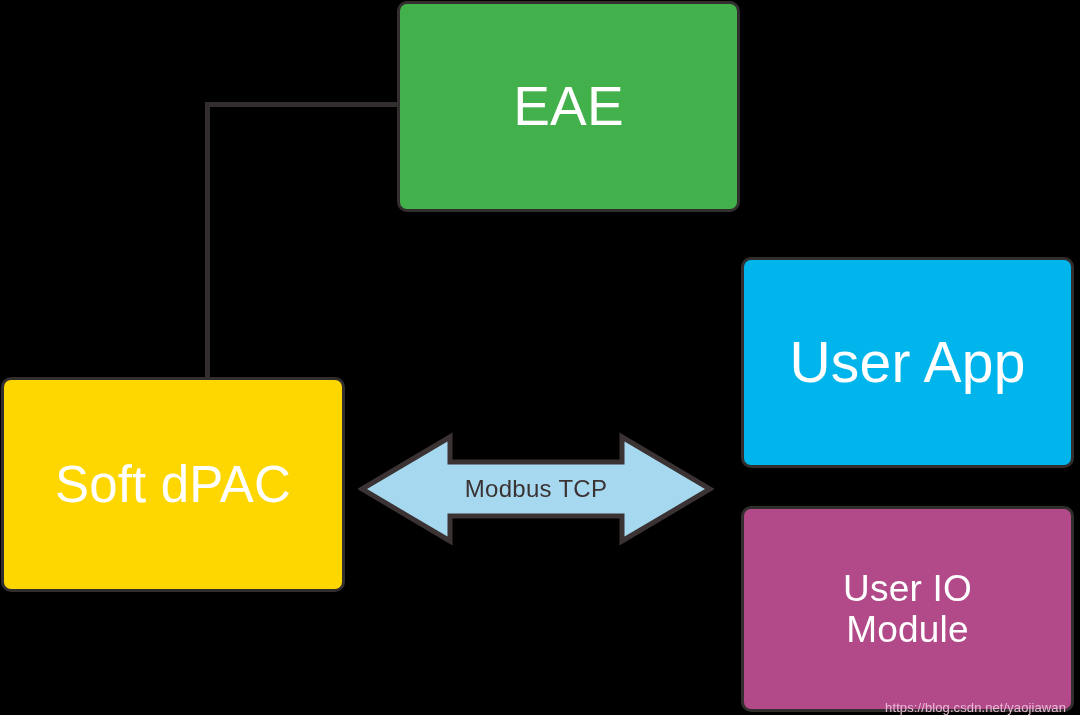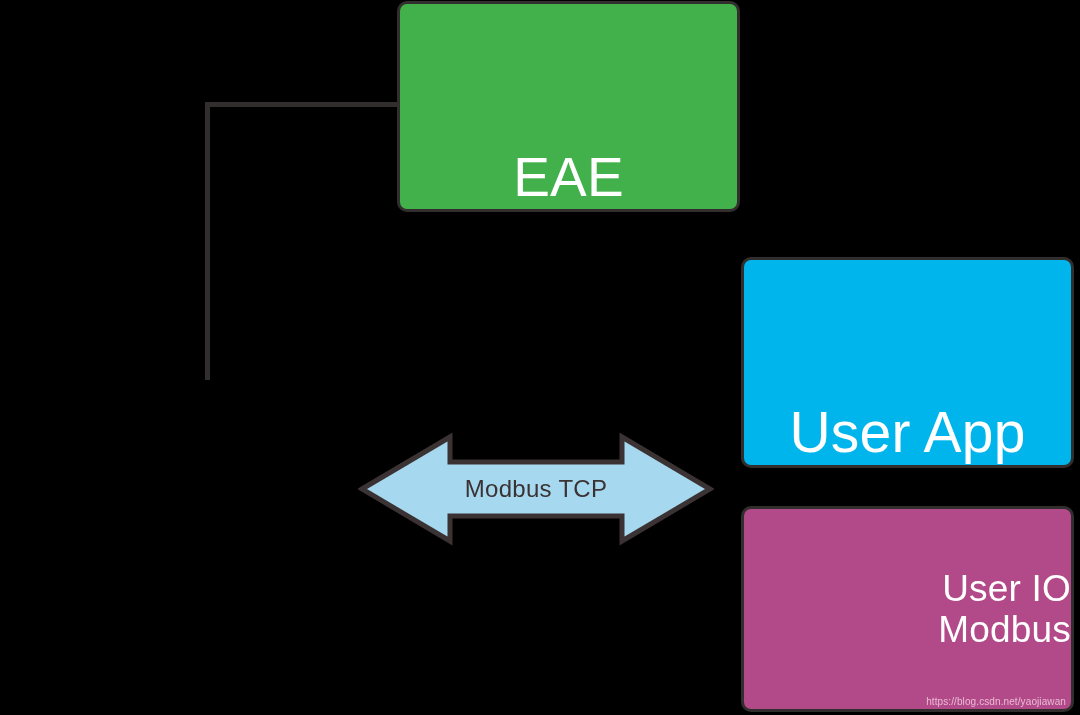--- a/index.html
+++ b/index.html
@@ -17,21 +17,21 @@
     background: #000000;
     overflow: hidden;
   }
 
   .node {
     position: absolute;
     box-sizing: border-box;
     border: 3px solid #332E2E;
     border-radius: 10px;
     display: flex;
-    align-items: flex-end;
+    align-items: center;
     justify-content: center;
     text-align: center;
     color: #FFFFFF;
     font-weight: 400;
     line-height: 1.12;
     letter-spacing: 0.2px;
     user-select: none;
   }
 
   
@@ -119,44 +119,47 @@
     color: #3A3233;
     font-size: 24px;
     letter-spacing: 0.3px;
     user-select: none;
   }
 
   
   #watermark {
     position: absolute;
     right: 14px;
-    bottom: 8px;
+    bottom: 0;
     color: #E9BBD6;
-    font-size: 10px;
+    font-size: 13px;
     letter-spacing: 0.1px;
     user-select: none;
   }
 </style>
 </head>
 <body>
 
 <div id="canvas">
 
   <div class="node" id="node-eae">
     <span>EAE</span>
   </div>
 
+  <div class="node" id="node-soft-dpac">
+    <span>Soft dPAC</span>
+  </div>
 
   <div class="node" id="node-user-app">
     <span>User App</span>
   </div>
 
   <div class="node" id="node-user-io">
     <span class="line">User IO</span>
-    <span class="line">Modbus</span>
+    <span class="line">Module</span>
   </div>
 
   <div class="connector-seg" id="connector-horizontal"></div>
   <div class="connector-seg" id="connector-vertical"></div>
 
   <div id="arrow-modbus">
     <svg viewBox="0 0 356 118" preserveAspectRatio="none">
       <polygon points="4,59 92,7 92,32 264,32 264,7 352,59 264,111 264,86 92,86 92,111" fill="#A6D9F0" stroke="#3A3233" stroke-width="5" stroke-linejoin="miter"></polygon>
     </svg>
   </div>

